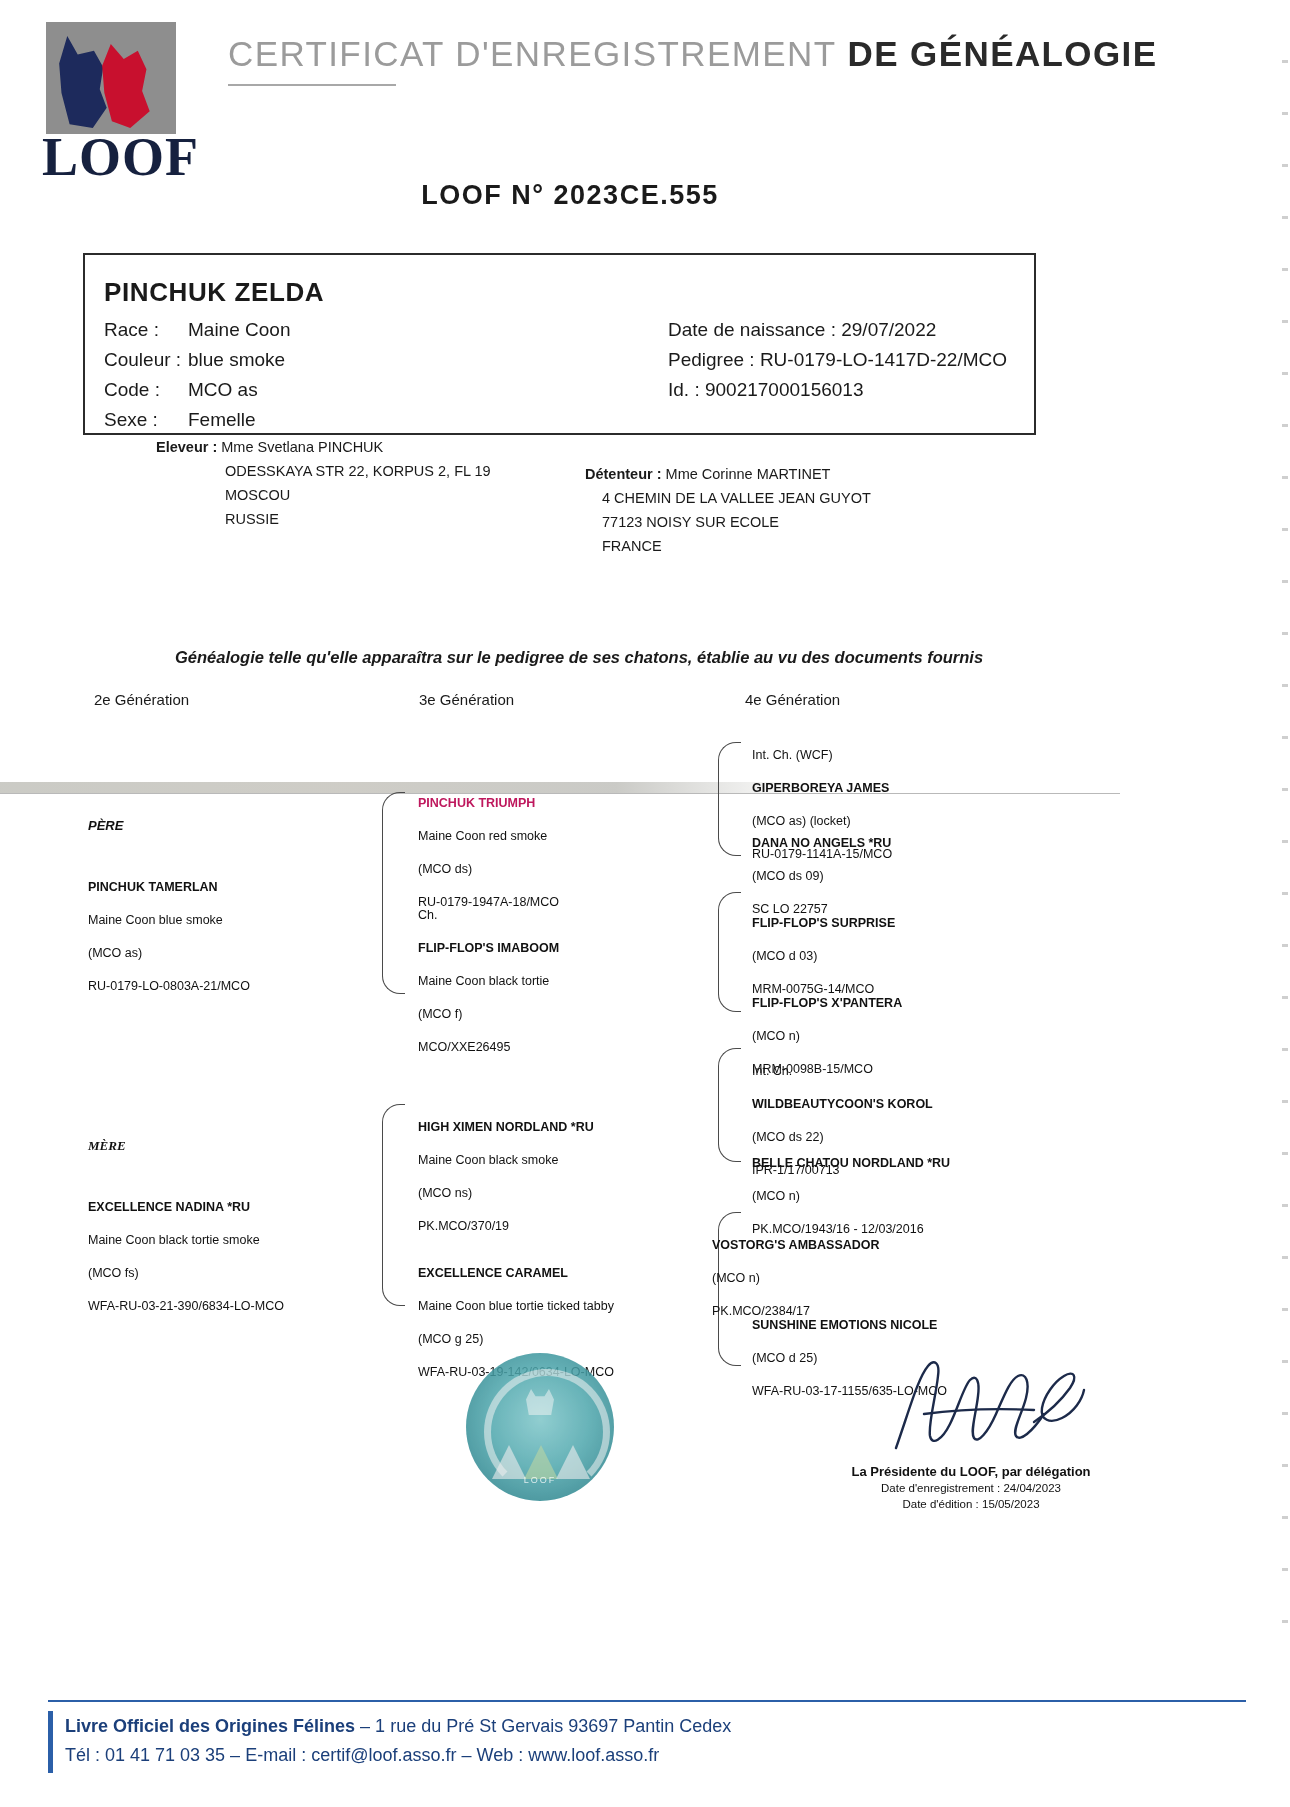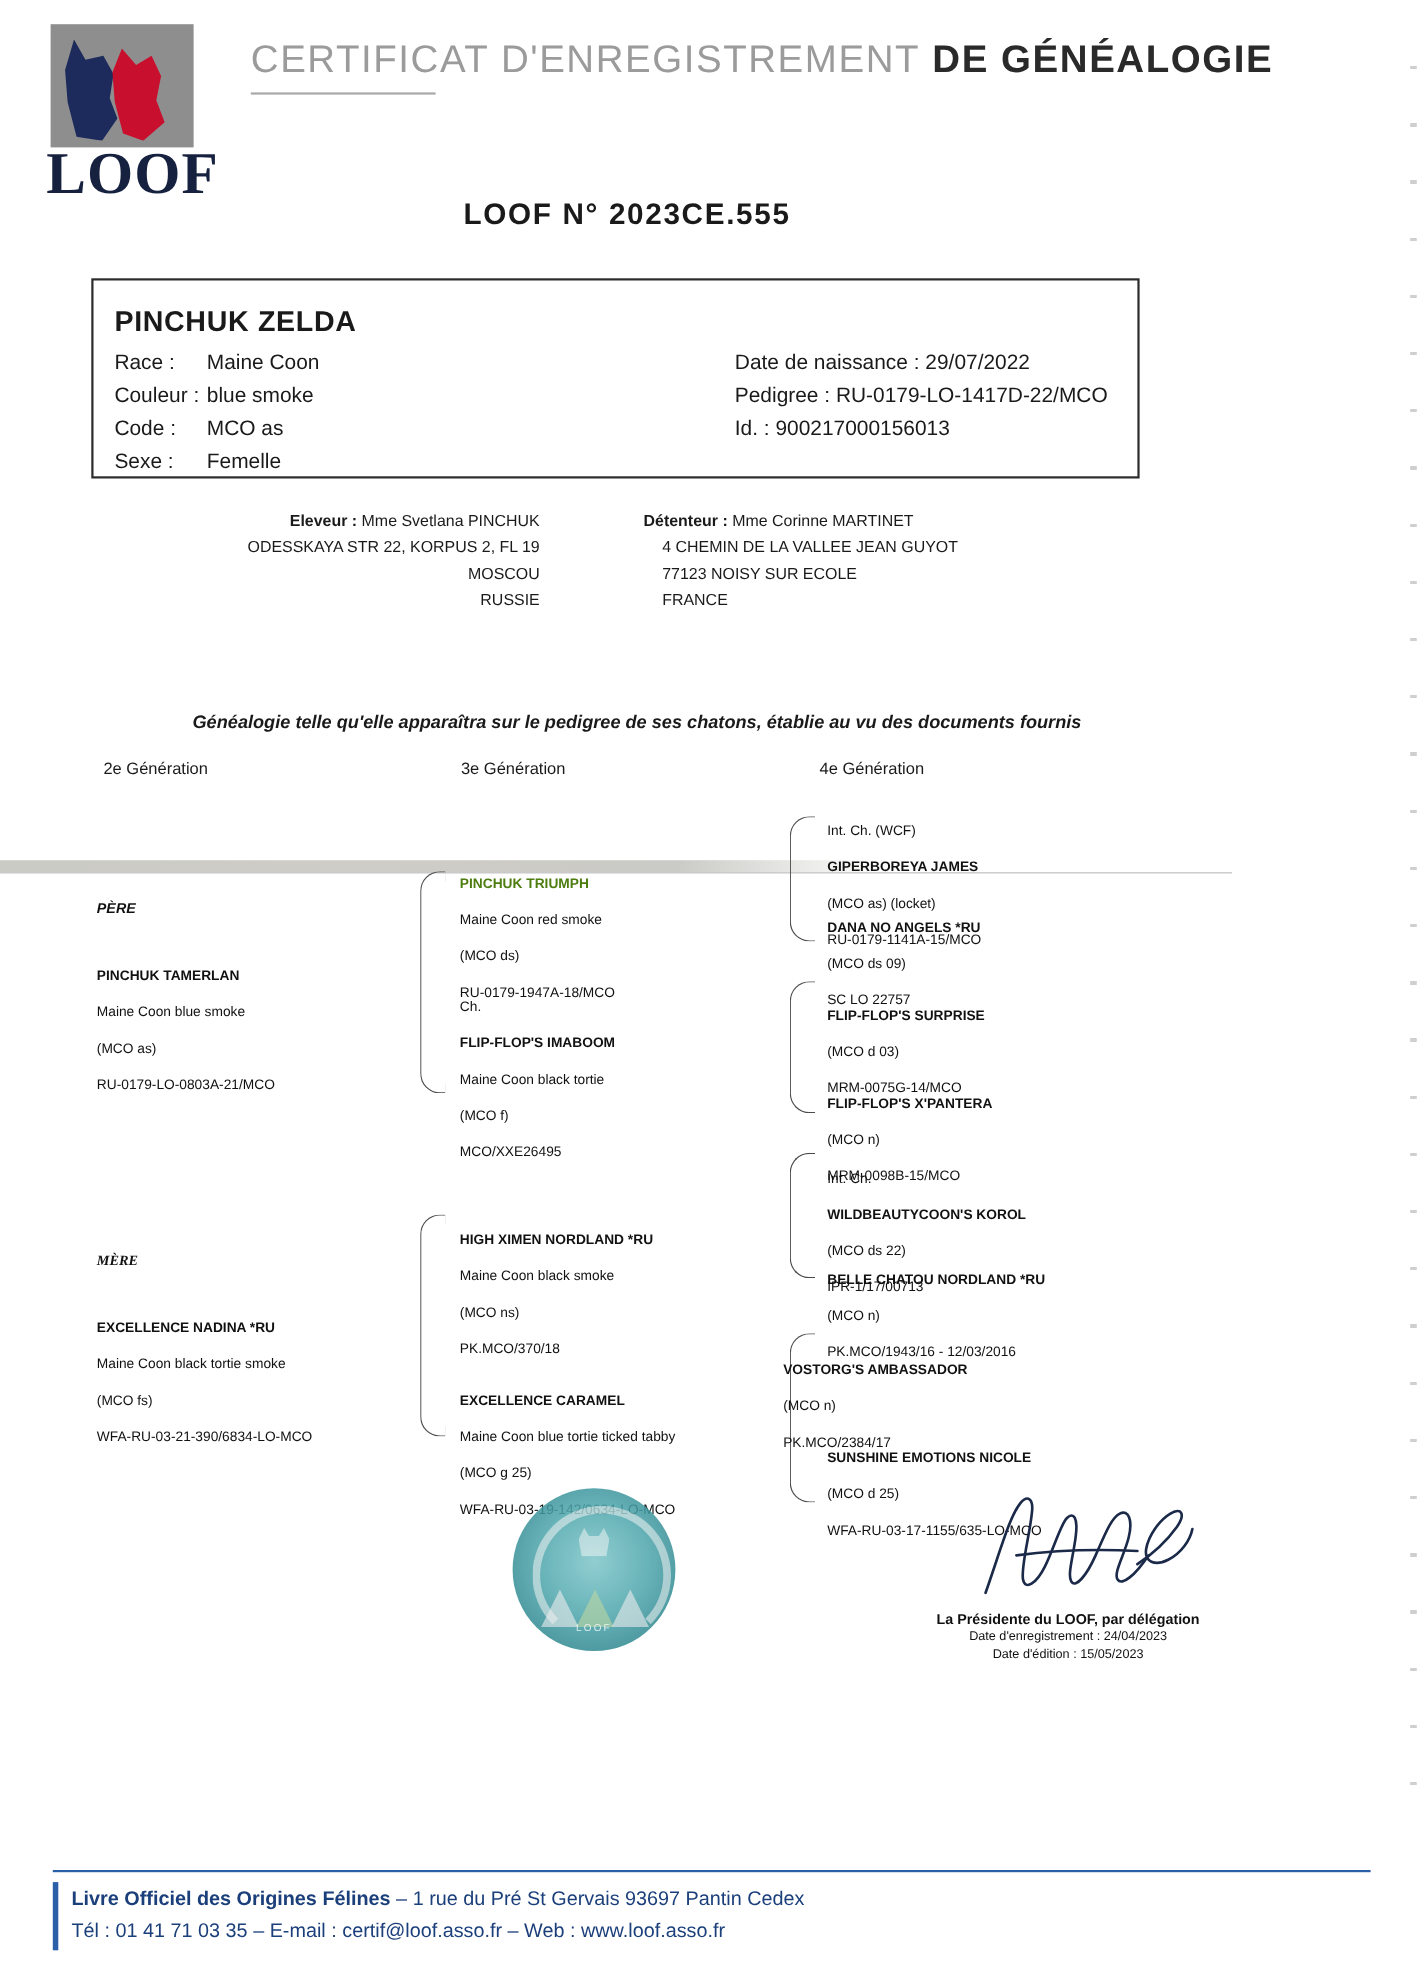--- a/index.html
+++ b/index.html
@@ -141,21 +141,21 @@
   
   .party {
     position: absolute;
     font-size: 14.5px;
     line-height: 24px;
     color: #1a1a1a;
   }
   .party .head {
     font-weight: bold;
   }
-  .party-breeder { left: 156px; top: 462px; text-align: right; }
+  .party-breeder { left: 156px; top: 435px; }
   .party-owner   { left: 585px; top: 462px; }
   .party .ind { padding-left: 69px; }
   .party-owner .ind { padding-left: 17px; }
 
   
   .gen-intro {
     position: absolute;
     left: 175px;
     top: 648px;
     font-size: 16.5px;
@@ -208,21 +208,21 @@
     white-space: pre-line;
   }
   .entry .nm { font-weight: bold; }
   .entry-role {
     position: absolute;
     font-size: 13px;
     font-weight: bold;
     font-style: italic;
     color: #111;
   }
-  .entry-faded { color: #4d7c0f; }
+  .entry-faded { color: #be185d; }
 
   
   .brace {
     position: absolute;
     border-left: 1.4px solid #4a4a4a;
     border-top: 1.4px solid #4a4a4a;
     border-bottom: 1.4px solid #4a4a4a;
     border-radius: 18px 0 0 18px;
     width: 22px;
   }
@@ -432,21 +432,21 @@
   <div class="nm">FLIP-FLOP'S IMABOOM</div>
   <div>Maine Coon black tortie</div>
   <div>(MCO f)</div>
   <div>MCO/XXE26495</div>
 </div>
 
 <div class="entry" style="left:418px; top:1102px; width:300px;">
   <div class="nm">HIGH XIMEN NORDLAND *RU</div>
   <div>Maine Coon black smoke</div>
   <div>(MCO ns)</div>
-  <div>PK.MCO/370/18</div>
+  <div>PK.MCO/370/19</div>
 </div>
 
 <div class="entry" style="left:418px; top:1248px; width:310px;">
   <div class="nm">EXCELLENCE CARAMEL</div>
   <div>Maine Coon blue tortie ticked tabby</div>
   <div>(MCO g 25)</div>
   <div>WFA-RU-03-19-142/0634-LO-MCO</div>
 </div>
 
 <div class="brace" style="left:718px; top:742px; height:112px;"></div>

